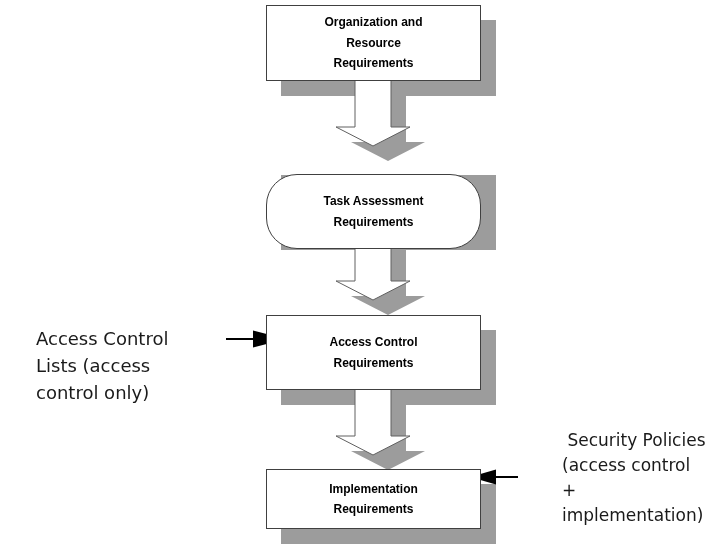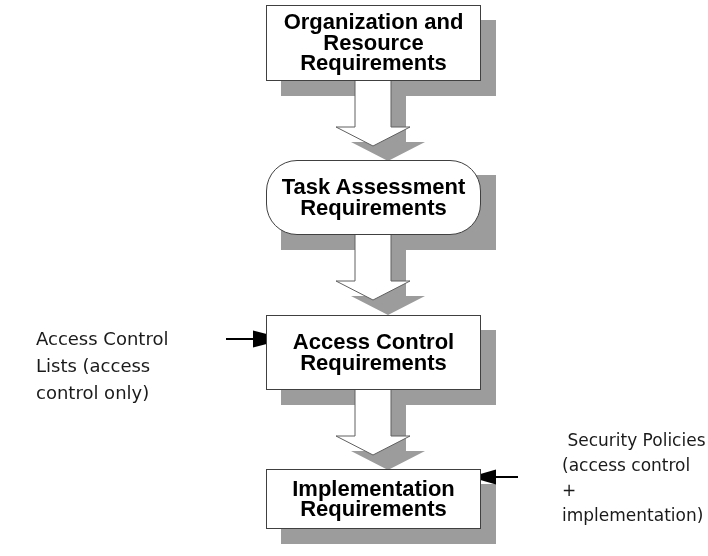--- a/index.html
+++ b/index.html
@@ -25,27 +25,27 @@
   .black-line{stroke:#000000;stroke-width:2;}
   .flow-box{
     position:absolute;
     left:266px;width:215px;
     background:var(--box_fill);
     border:1px solid var(--box_border);
     box-sizing:border-box;
     display:flex;align-items:center;justify-content:center;
     text-align:center;
     font-weight:bold;
-    font-size:22px;line-height:20.5px;
+    font-size:12px;line-height:20.5px;
     color:var(--text);
     white-space:pre-line;
     z-index:3;
   }
   .box-1{top:5px;height:76px;}
-  .box-2{top:160px;height:75px;border-radius:31px;}
+  .box-2{top:174px;height:75px;border-radius:31px;}
   .box-3{top:315px;height:75px;}
   .box-4{top:469px;height:60px;}
   .annotation{
     position:absolute;
     font-family:"DejaVu Sans",sans-serif;
     color:#1a1a1a;
     white-space:pre-wrap;
     z-index:4;
   }
   .annotation-left{

